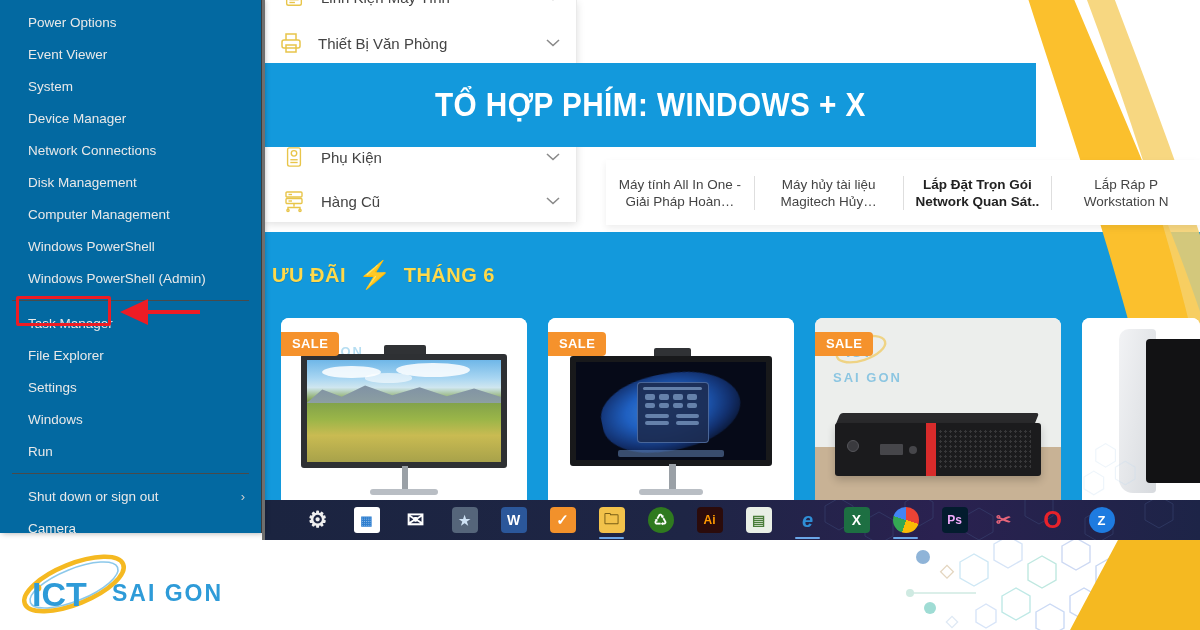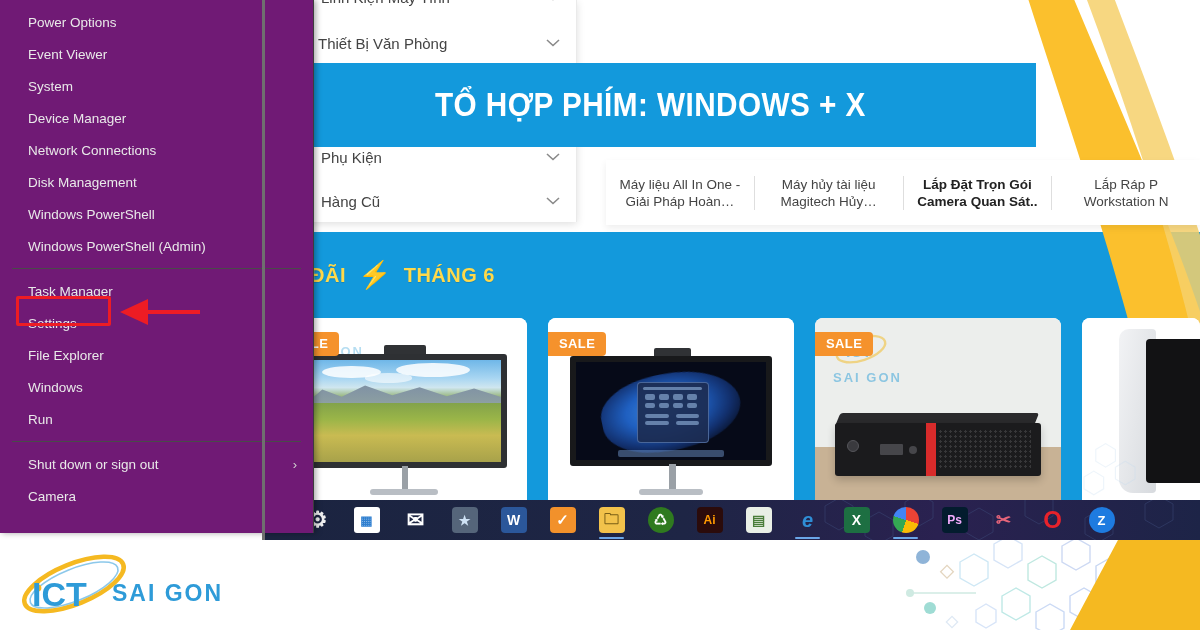--- a/index.html
+++ b/index.html
@@ -182,22 +182,22 @@
   #footer {
     position:absolute; left:0; top:540px; width:1200px; height:90px; background:#fff; overflow:hidden;
   }
   #footer-hexes { position:absolute; right:0; top:0; width:420px; height:90px; }
   #footer-swoosh { position:absolute; right:-10px; top:0; width:150px; height:90px; }
   #logo { position:absolute; left:16px; top:14px; width:235px; height:62px; }
   #logo .logo-text { position:absolute; left:96px; top:26px; color:#2E9BD8; font-weight:bold; font-size:23px; letter-spacing:2px; }
 
   
   #winx {
-    position:absolute; left:0; top:0; width:314px; height:533px;
-    background:#701a75; z-index:20;
+    position:absolute; left:0; top:0; width:262px; height:533px;
+    background:#0369a1; z-index:20;
     box-shadow: 2px 0 6px rgba(0,0,0,.35);
     border-right:1px solid #3d3d3d;
   }
   .wx-item {
     height:32px; display:flex; align-items:center; padding-left:28px;
     color:#e9e9e9; font-size:13.5px; position:relative;
   }
   .wx-sep { height:1px; margin:6px 12px 6px 12px; background:#4a4a4a; }
   .wx-item .sub-arrow { position:absolute; right:16px; top:50%; transform:translateY(-50%); color:#cfcfcf; font-size:13px; }
   #wx-highlight {
@@ -294,30 +294,30 @@
         </span>
       </div>
     </div>
 
     <div id="kb-banner">
       <div class="kb-text">TỔ HỢP PHÍM: WINDOWS + X</div>
     </div>
 
     <div id="quicklinks">
       <div class="ql">
-        <div>Máy liệu All In One -</div>
+        <div>Máy tính All In One -</div>
         <div>Giải Pháp Hoàn…</div>
       </div>
       <div class="ql">
         <div>Máy hủy tài liệu</div>
         <div>Magitech Hủy…</div>
       </div>
       <div class="ql bold">
         <div>Lắp Đặt Trọn Gói</div>
-        <div>Camera Quan Sát..</div>
+        <div>Network Quan Sát..</div>
       </div>
       <div class="ql">
         <div>Lắp Ráp P</div>
         <div>Workstation N</div>
       </div>
     </div>
 
     <div id="promo-head">
       <span class="ph-text">ƯU ĐÃI</span>
       <span class="bolt">⚡</span>
@@ -541,34 +541,37 @@
     <div class="wx-item">
         <span>Device Manager</span>
       </div>
     <div class="wx-item">
         <span>Network Connections</span>
       </div>
     <div class="wx-item">
         <span>Disk Management</span>
       </div>
     <div class="wx-item">
+        <span>Computer Management</span>
+      </div>
+    <div class="wx-item">
         <span>Windows PowerShell</span>
       </div>
     <div class="wx-item">
         <span>Windows PowerShell (Admin)</span>
       </div>
     <div class="wx-sep"></div>
     <div class="wx-item">
         <span>Task Manager</span>
       </div>
     <div class="wx-item">
+        <span>File Explorer</span>
+      </div>
+    <div class="wx-item">
         <span>Settings</span>
-      </div>
-    <div class="wx-item">
-        <span>File Explorer</span>
       </div>
     <div class="wx-item">
         <span>Windows</span>
       </div>
     <div class="wx-item">
         <span>Run</span>
       </div>
     <div class="wx-sep"></div>
     <div class="wx-item">
       <span>Shut down or sign out</span>

